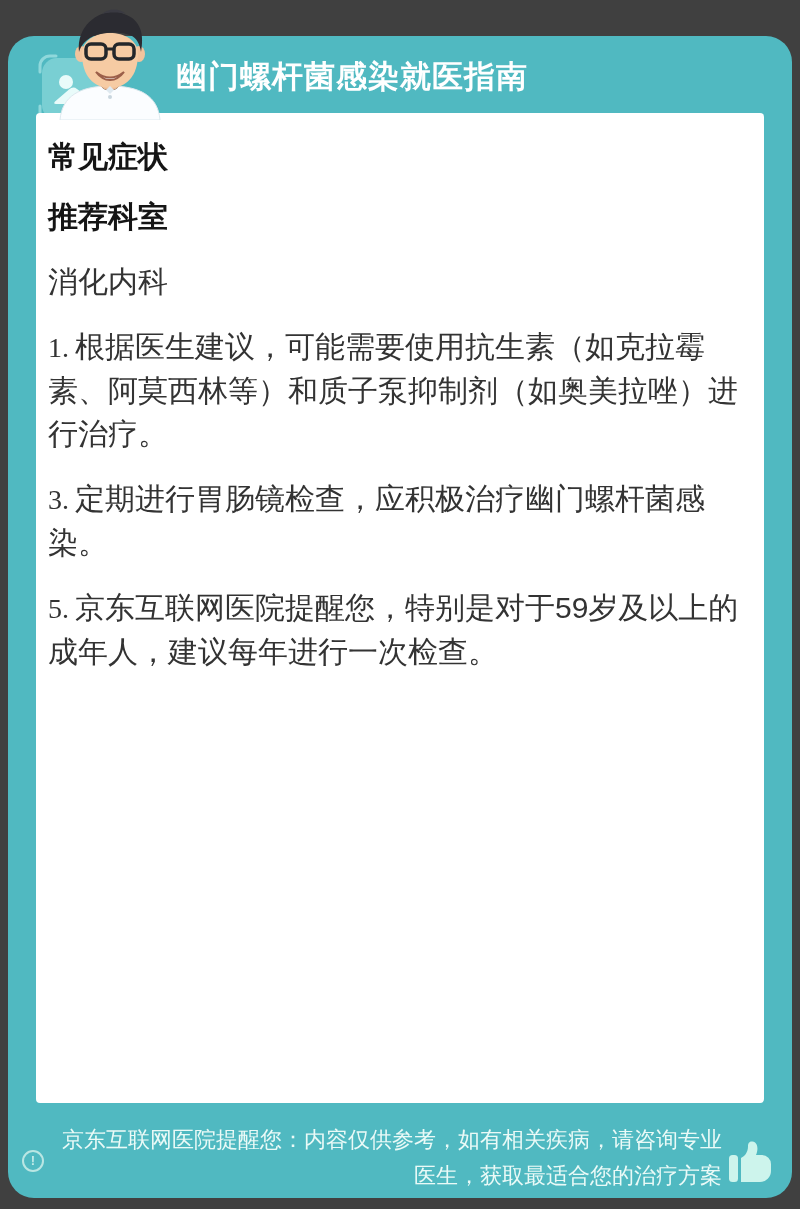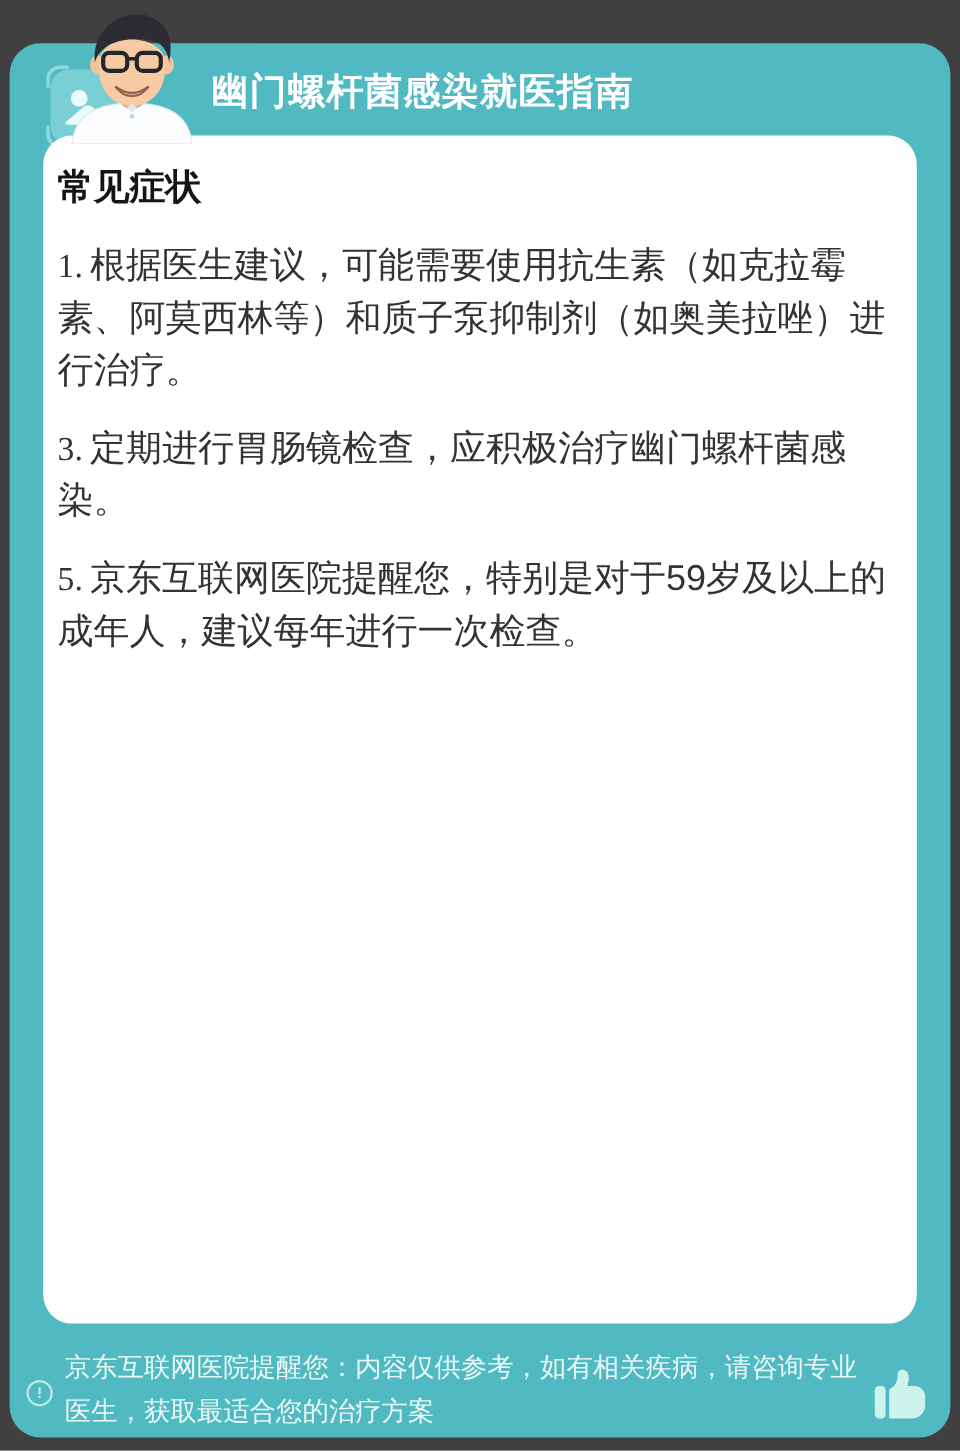--- a/index.html
+++ b/index.html
@@ -15,37 +15,37 @@
   .photo-icon { position:absolute; left:38px; top:54px; width:76px; height:70px; z-index:2; }
 
   
   .avatar { position:absolute; left:46px; top:2px; width:128px; height:118px; z-index:4; }
 
   .header-title { position:absolute; left:176px; top:56px; z-index:3;
                   font-size:31px; font-weight:700; color:#ffffff; letter-spacing:1px; }
 
   
   .white-card { position:absolute; left:36px; top:113px; width:728px; height:990px;
-                background:#ffffff; border-radius:24px; z-index:3;
+                background:#ffffff; border-radius:4px; z-index:3;
                 padding:27px 16px 0 12px; overflow:hidden; }
 
   .white-card h2 { font-size:30px; line-height:34px; font-weight:700; color:#151515;
                    margin:0 0 26px 0; }
   .white-card h2.mt { margin-top:22px; }
   .white-card p  { font-size:30px; line-height:43px; color:#333333; margin:0 0 22px 0; }
   .dept { color:#3a3a3a; }
   .pt .num { font-family:"Liberation Serif", serif; font-size:28px; margin-right:6px; }
 
   
   .footer { position:absolute; left:18px; top:1122px; width:764px; z-index:3;
             display:flex; align-items:center; }
   .warn-icon { flex:0 0 22px; width:22px; height:22px; border:2px solid #b9e6e3;
                border-radius:50%; color:#c4ebe8; font-size:13px; line-height:18px;
                text-align:center; font-weight:700; margin:6px 10px 0 4px; }
-  .footer-text { width:668px; font-size:22px; line-height:36px; color:#eafaf7; }
+  .footer-text { width:668px; font-size:22px; line-height:36px; color:#eafaf7;text-align:right; }
   .thumb-btn { flex:0 0 52px; width:52px; height:44px; margin-left:2px; margin-top:8px;
                background:none; border:none; cursor:pointer; }
 </style>
 </head>
 <body>
 
 <div class="stage">
 
   <div class="teal-card"></div>
 
@@ -73,20 +73,22 @@
     <path d="M50 70 Q64 81 78 70 Q72 78 64 78 Q56 78 50 70 Z" fill="#ffffff" stroke="#9c5f49" stroke-width="2"></path>
     <path d="M60 88 L64 92 L68 88 L64 84 Z" fill="#dfe9f0"></path>
     <circle cx="64" cy="95" r="2" fill="#c9d6de"></circle>
   </svg>
 
   <div class="header-title">幽门螺杆菌感染就医指南</div>
 
   <div class="white-card">
     <h2>常见症状</h2>
 
+    <h2 class="mt">推荐科室</h2>
+    <p class="dept">消化内科</p>
 
 
     <p class="pt"><span class="num">1.</span><span>根据医生建议，可能需要使用抗生素（如克拉霉素、阿莫西林等）和质子泵抑制剂（如奥美拉唑）进行治疗。</span></p>
     <p class="pt"><span class="num">3.</span><span>定期进行胃肠镜检查，应积极治疗幽门螺杆菌感染。</span></p>
     <p class="pt"><span class="num">5.</span><span>京东互联网医院提醒您，特别是对于59岁及以上的成年人，建议每年进行一次检查。</span></p>
   </div>
 
   <div class="footer">
     <div class="warn-icon">!</div>
     <div class="footer-text">京东互联网医院提醒您：内容仅供参考，如有相关疾病，请咨询专业医生，获取最适合您的治疗方案</div>

